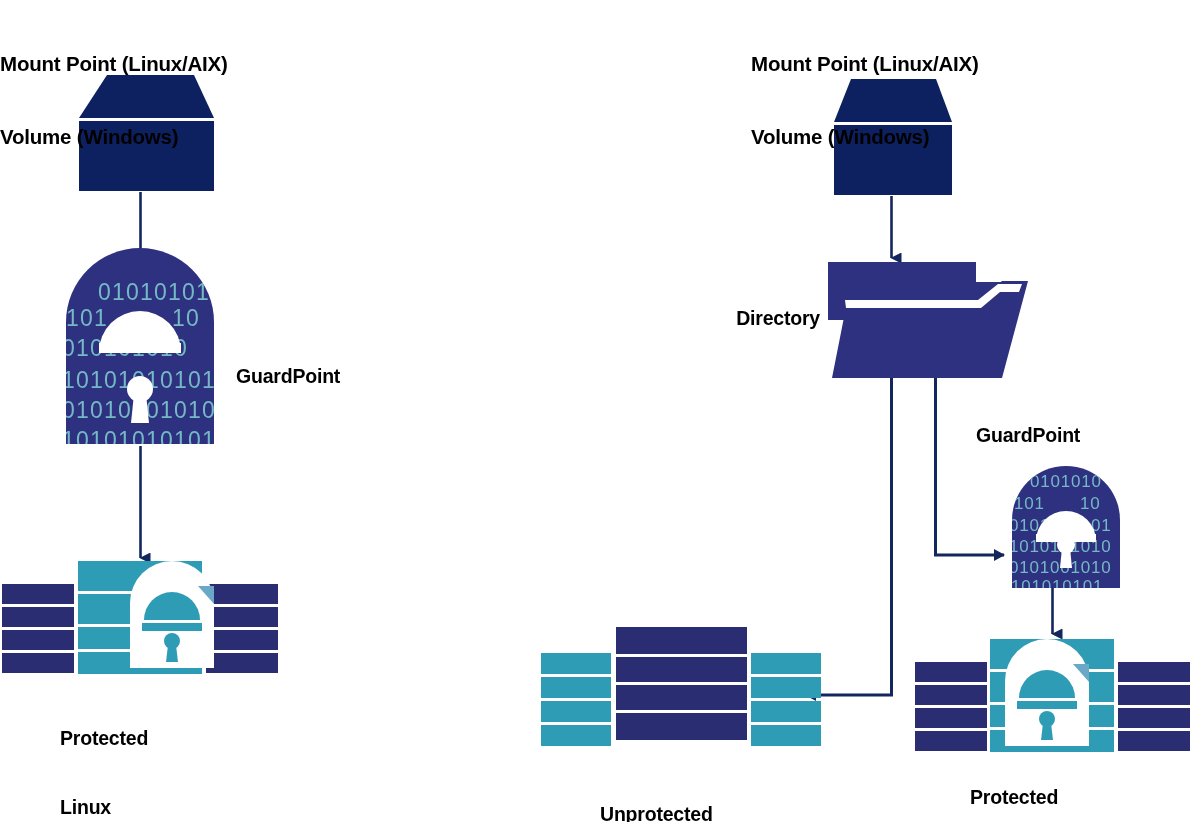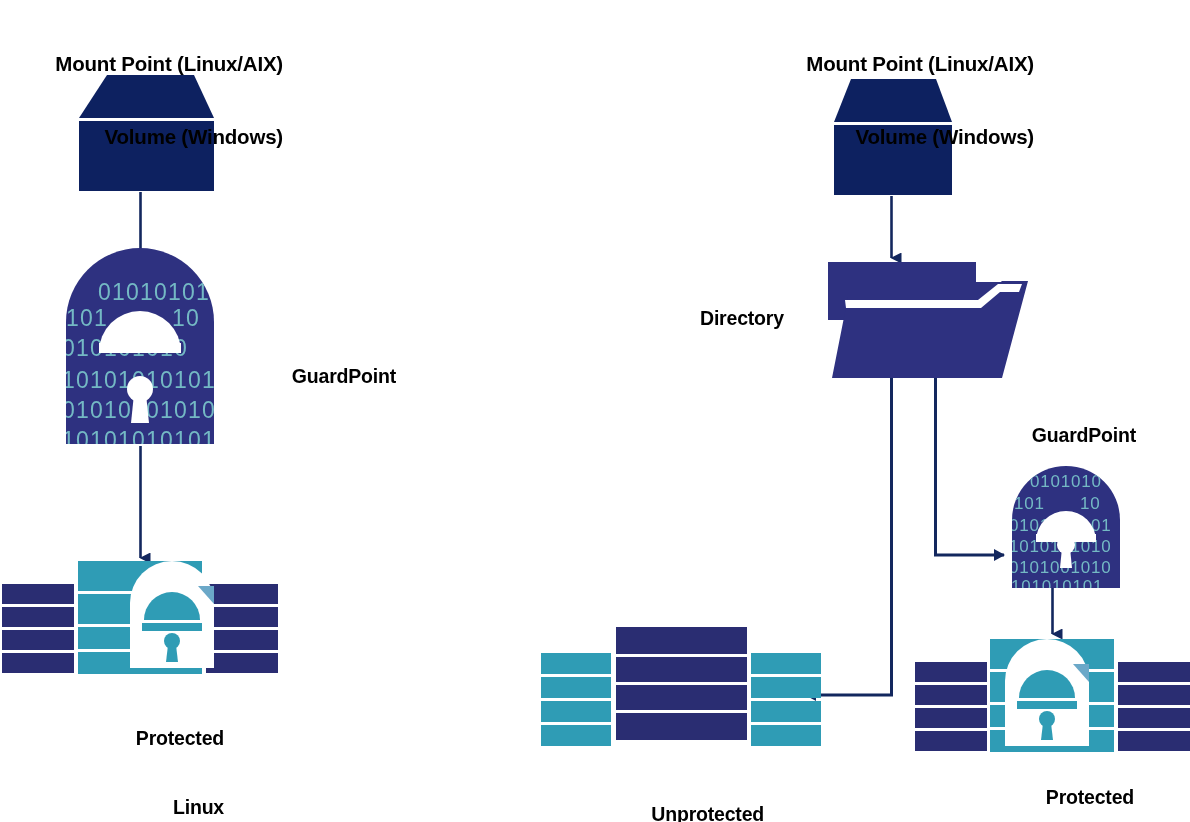--- a/index.html
+++ b/index.html
@@ -25,21 +25,21 @@
     left: 0;
     width: 1190px;
     height: 822px;
     display: block;
   }
   .lbl {
     position: absolute;
     font-family: "Liberation Sans", sans-serif;
     font-weight: bold;
     color: #000000;
-    text-align: right;
+    text-align: left;
     line-height: 1.18;
     white-space: pre;
     letter-spacing: -0.2px;
   }
   .lbl-head { font-size: 20.5px; }
   .lbl-node { font-size: 19.5px; }
   .binary-text {
     font-family: "Liberation Sans", sans-serif;
     font-size: 23px;
     font-weight: 400;
@@ -232,21 +232,21 @@
   <div class="lbl lbl-node" style="left:60px; top:681px; width:164px;">
     <div>Protected</div>
     <div>Linux</div>
   </div>
 
   <div class="lbl lbl-head" style="left:751px; top:4px; width:283px;">
     <div>Mount Point (Linux/AIX)</div>
     <div>Volume (Windows)</div>
   </div>
 
-  <div class="lbl lbl-node" style="left:700px; top:307px; width:120px; text-align:left;">Directory</div>
+  <div class="lbl lbl-node" style="left:700px; top:307px; width:120px; text-align:right;">Directory</div>
 
   <div class="lbl lbl-node" style="left:976px; top:424px; width:160px;">GuardPoint</div>
 
   <div class="lbl lbl-node" style="left:600px; top:757px; width:164px;">
     <div>Unprotected</div>
     
   </div>
 
   <div class="lbl lbl-node" style="left:970px; top:740px; width:164px;">
     <div>Protected</div>

